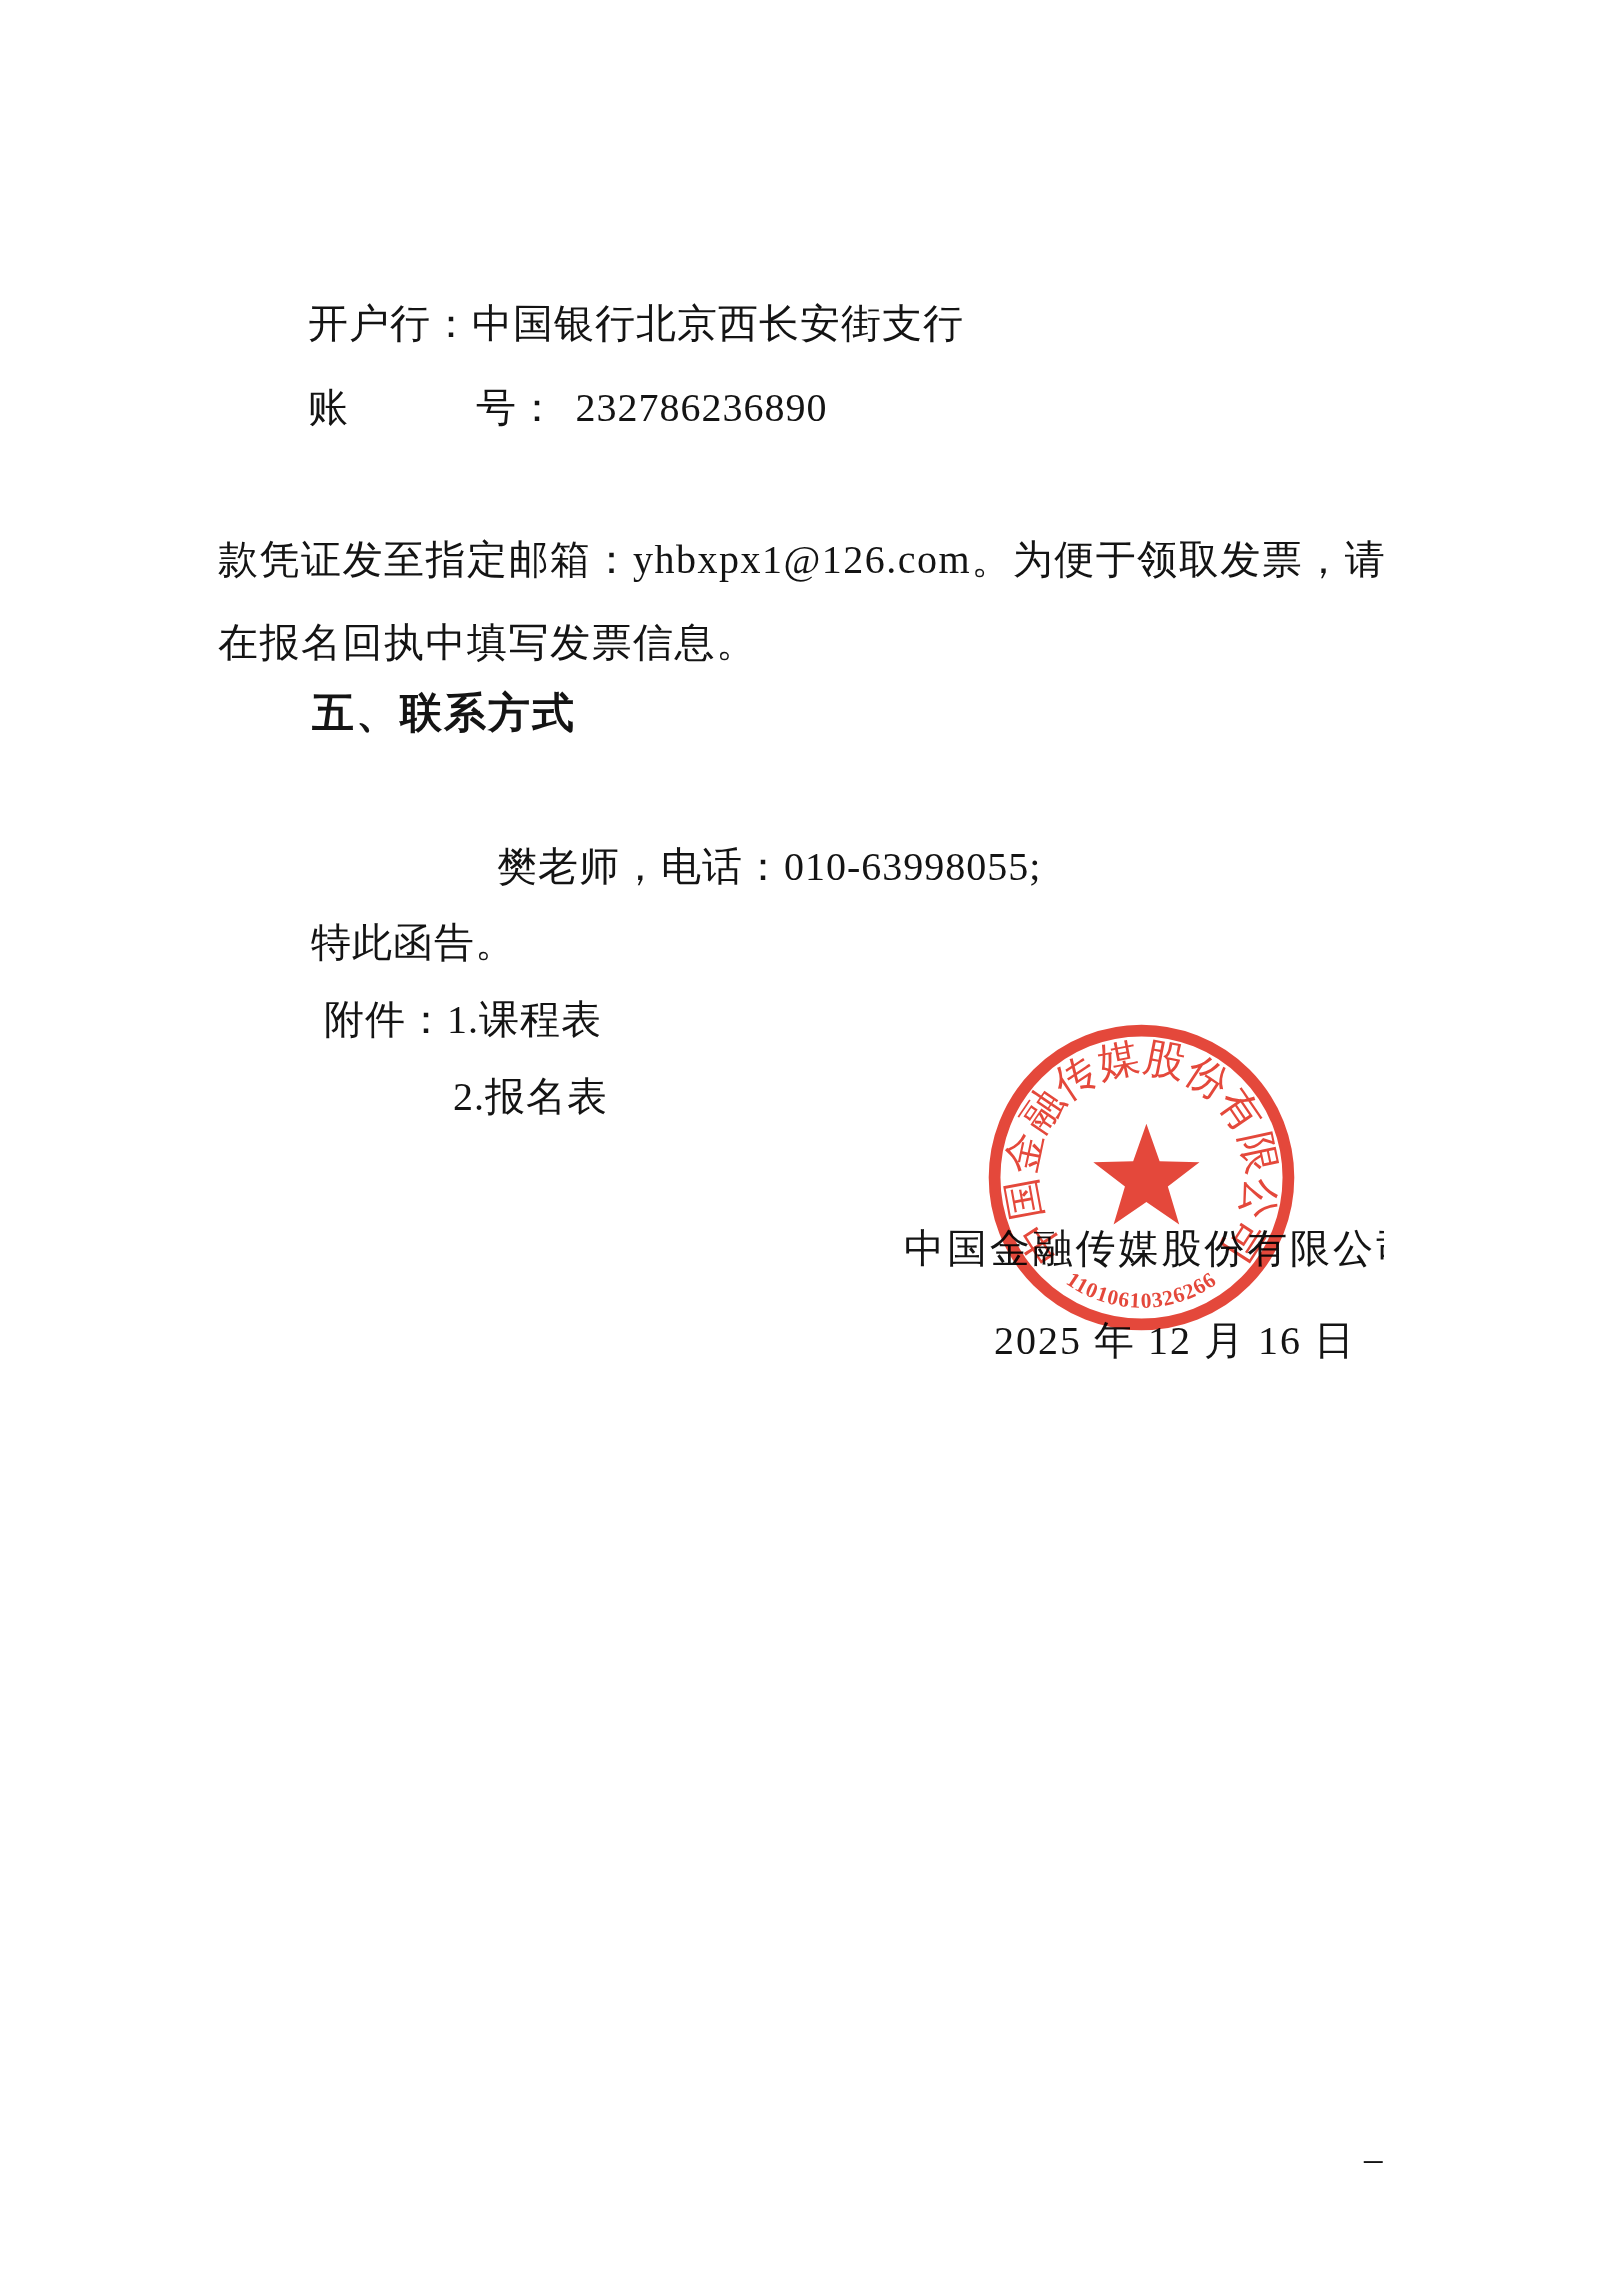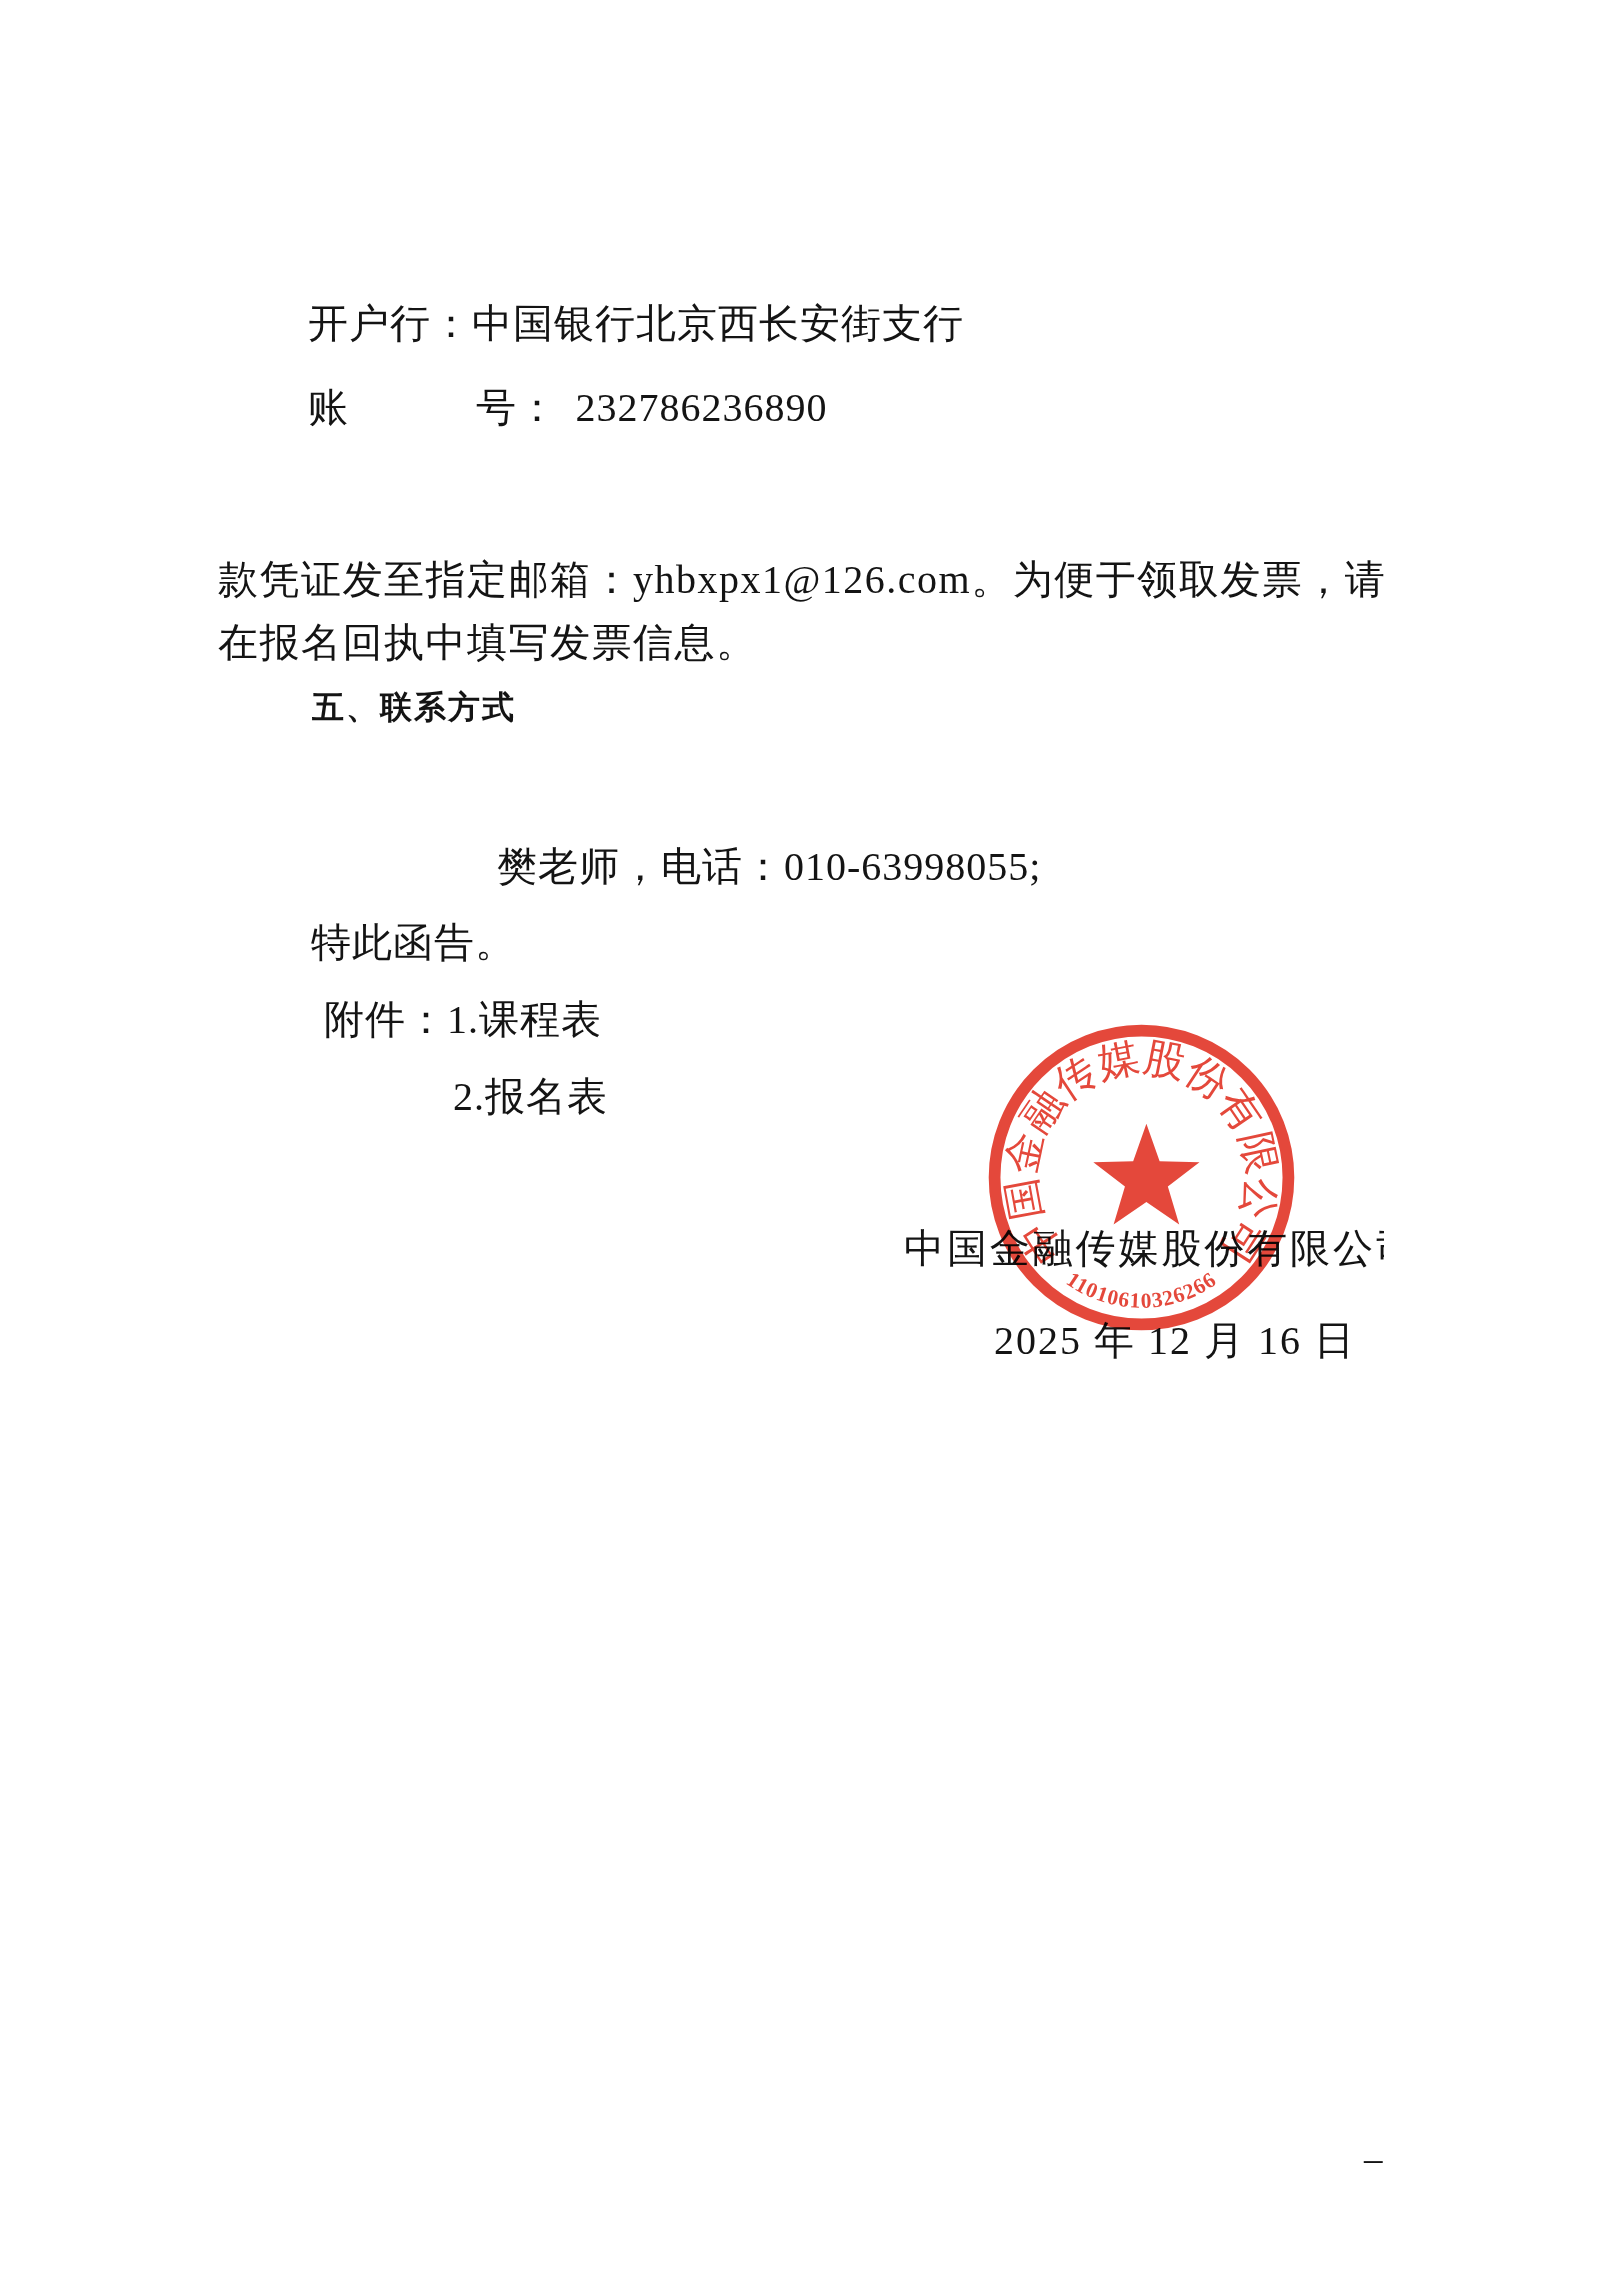--- a/index.html
+++ b/index.html
@@ -14,21 +14,21 @@
   }
   .line {
     position:absolute;
     font-size:40px;
     line-height:1.2;
     white-space:nowrap;
     letter-spacing:1px;
   }
   .para { letter-spacing:1.5px; }
   .bold { font-weight:700; }
-  .heading { font-size:32px; font-weight:700; letter-spacing:2px; }
+  .heading { font-size:42px; font-weight:700; letter-spacing:2px; }
   .acc-gap { display:inline-block; width:127px; }
   .acc-val { margin-left:17.6px; }
   .company-line { letter-spacing:2.9px; }
   .date-line { letter-spacing:2px; }
   .page-number { font-size:37px; letter-spacing:2px; }
   .seal {
     position:absolute;
     left:975px; top:1011px;
     width:333px; height:333px;
     mix-blend-mode:multiply;
@@ -44,21 +44,21 @@
 <div class="page">
 
   <div class="line" style="left:308px; top:300px;">
     <span>开户行：</span><span>中国银行北京西长安街支行</span>
   </div>
 
   <div class="line" style="left:308px; top:384px;">
     <span>账</span><span class="acc-gap"></span><span>号：</span><span class="acc-val">232786236890</span>
   </div>
 
-  <div class="line para" style="left:218px; top:536px;margin-top:20px;">
+  <div class="line para" style="left:218px; top:536px;">
     <span>款凭证发至指定邮箱：yhbxpx1@126.com。为便于领取发票，请</span>
   </div>
   <div class="line para" style="left:218px; top:619px;">
     <span>在报名回执中填写发票信息。</span>
   </div>
 
   <div class="line heading" style="left:312px; top:688px;">五、联系方式</div>
 
   <div class="line" style="left:497px; top:843px;">樊老师，电话：010-63998055;</div>
 

